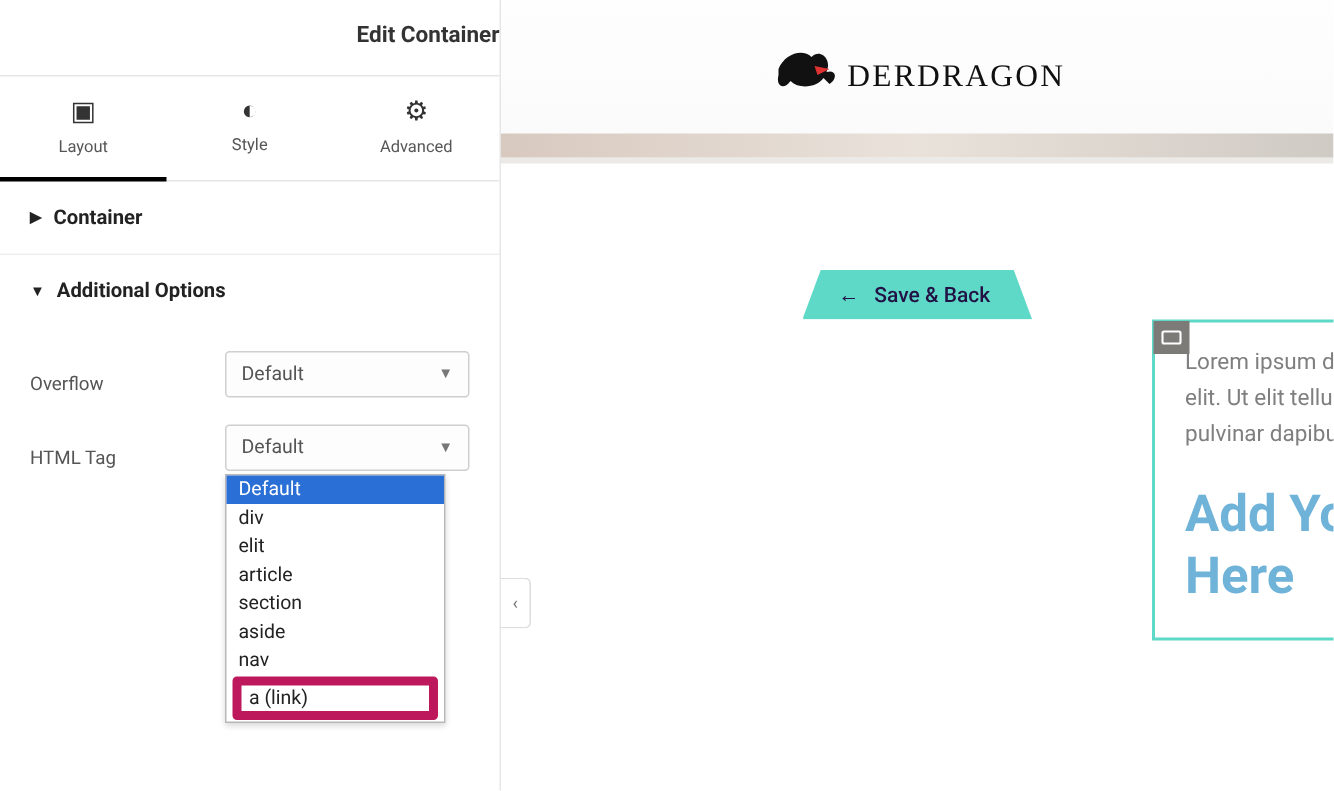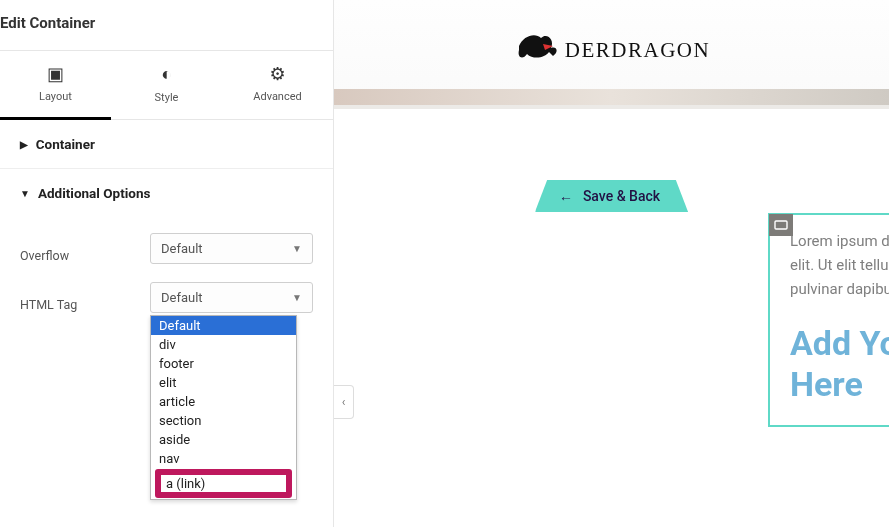--- a/index.html
+++ b/index.html
@@ -1,19 +1,19 @@
 <!DOCTYPE html>
 <html><head>
 <meta charset="utf-8">
 <style>
 * { box-sizing: border-box; margin: 0; padding: 0; font-family: -apple-system, BlinkMacSystemFont, "Segoe UI", Roboto, Arial, sans-serif; }
 body { width: 889px; height: 527px; background: #fff; overflow: hidden; position: relative; }
 
 .sidebar { position: absolute; left: 0; top: 0; width: 334px; height: 527px; border-right: 1px solid #e6e6e6; background: #fff; }
-.sb-title { text-align: left; font-size: 15px; font-weight: 700; color: #333; padding: 14px 0 18px; border-bottom: 1px solid #e6e6e6; }
+.sb-title { text-align: right; font-size: 15px; font-weight: 700; color: #333; padding: 14px 0 18px; border-bottom: 1px solid #e6e6e6; }
 .sb-tabs { display: flex; border-bottom: 1px solid #e6e6e6; }
 .sb-tab { flex: 1; text-align: center; padding: 12px 0 14px; font-size: 11px; color: #565656; cursor: pointer; }
 .sb-tab.active { border-bottom: 3px solid #000; margin-bottom: -1px; }
 .sb-tab .ico { display: block; font-size: 18px; margin-bottom: 6px; color: #333; }
 
 .section-head { display: flex; align-items: center; padding: 16px 20px; font-size: 13.5px; font-weight: 700; color: #222; border-bottom: 1px solid #eee; cursor: pointer; }
 .section-head .caret { margin-right: 8px; font-size: 10px; }
 
 .controls { padding: 16px 20px; font-size: 13px; color: #444; }
 .control-row { display: flex; align-items: center; margin-bottom: 18px; }
@@ -92,21 +92,20 @@
     <div class="control-row">
       <label>HTML Tag</label>
       <div class="select">
         <div class="select-display">
           <span>Default</span>
           <span class="dd">▼</span>
         </div>
         <div class="dropdown">
           <div class="opt sel">Default</div>
           <div class="opt">div</div>
-          <div class="opt">footer</div>
           <div class="opt">elit</div>
           <div class="opt">article</div>
           <div class="opt">section</div>
           <div class="opt">aside</div>
           <div class="opt">nav</div>
           <div class="opt highlight">a (link)</div>
         </div>
       </div>
     </div>
 

